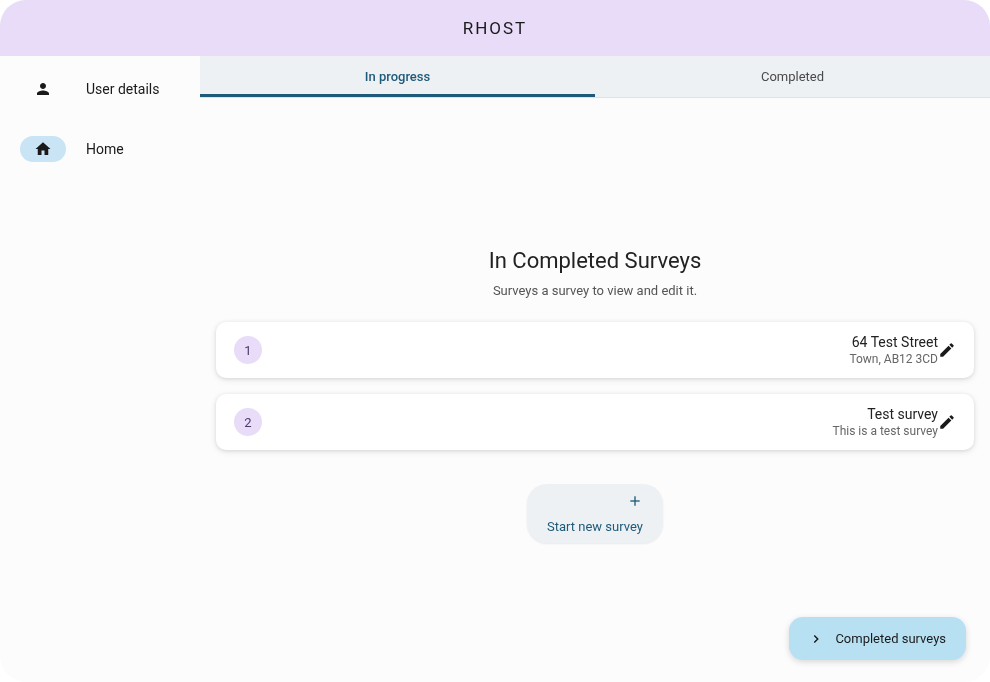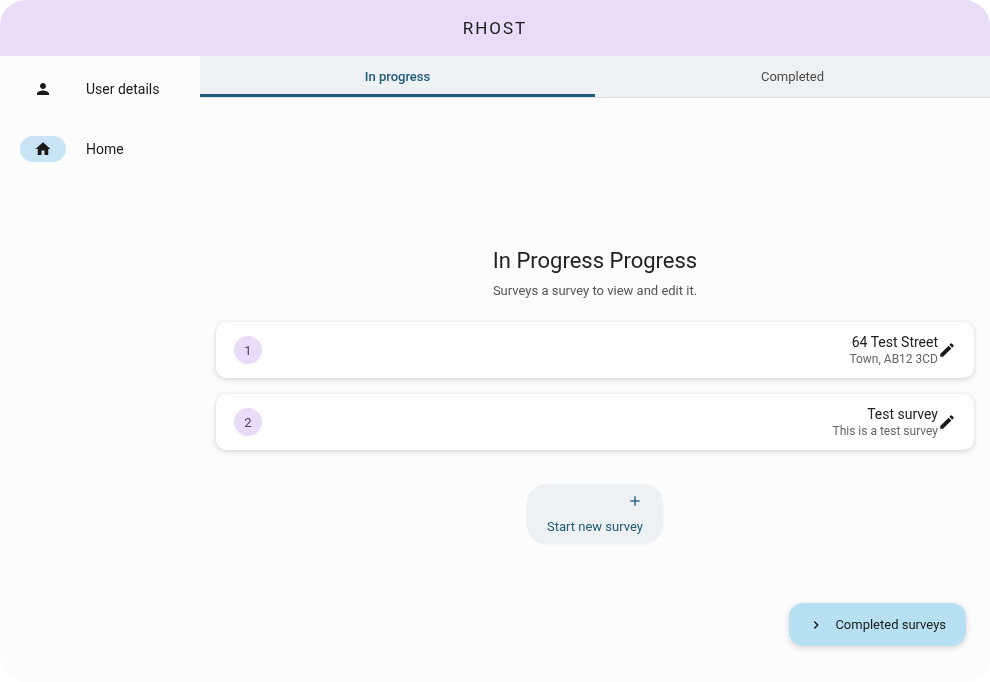--- a/index.html
+++ b/index.html
@@ -191,21 +191,21 @@
       align-items: flex-end;
       gap: 10px;
       font-size: 13px;
       color: #1e5a7a;
       cursor: pointer;
       box-shadow: 0 1px 2px rgba(0,0,0,0.08);
       flex-direction: column;
     }
     .completed-fab {
       position: absolute;
-      bottom: 36px;
+      bottom: 22px;
       right: 24px;
       background: #b7e0f3;
       border: none;
       border-radius: 14px;
       padding: 14px 20px;
       display: flex;
       align-items: center;
       gap: 12px;
       font-size: 13px;
       color: #1a1a1a;
@@ -257,21 +257,21 @@
             <span>In progress</span>
           </div>
           <div class="tab">
             <span>Completed</span>
           </div>
         </div>
 
         <div class="content-body">
 
           <div class="section-heading">
-            <h2>In Progress Progress</h2>
+            <h2>In Completed Surveys</h2>
             <p>Surveys a survey to view and edit it.</p>
           </div>
 
           <div class="survey-list">
 
             <div class="survey-card">
               <div class="survey-badge">1</div>
               <div class="survey-info">
                 <div class="survey-title">64 Test Street</div>
                 <div class="survey-subtitle">Town, AB12 3CD</div>

